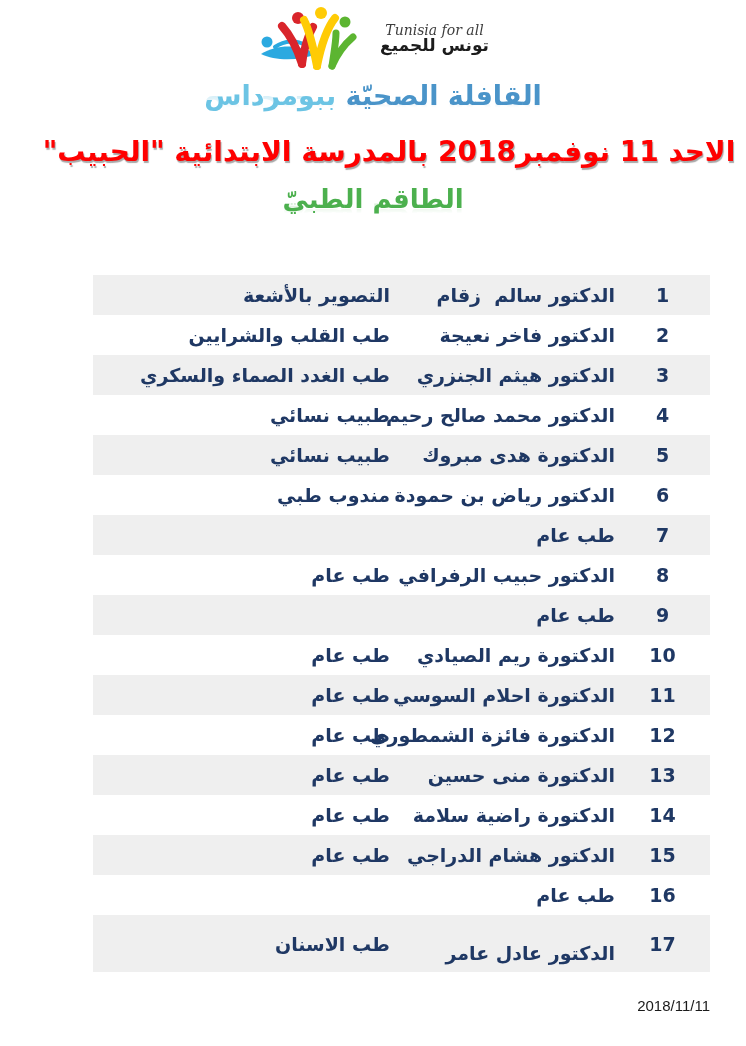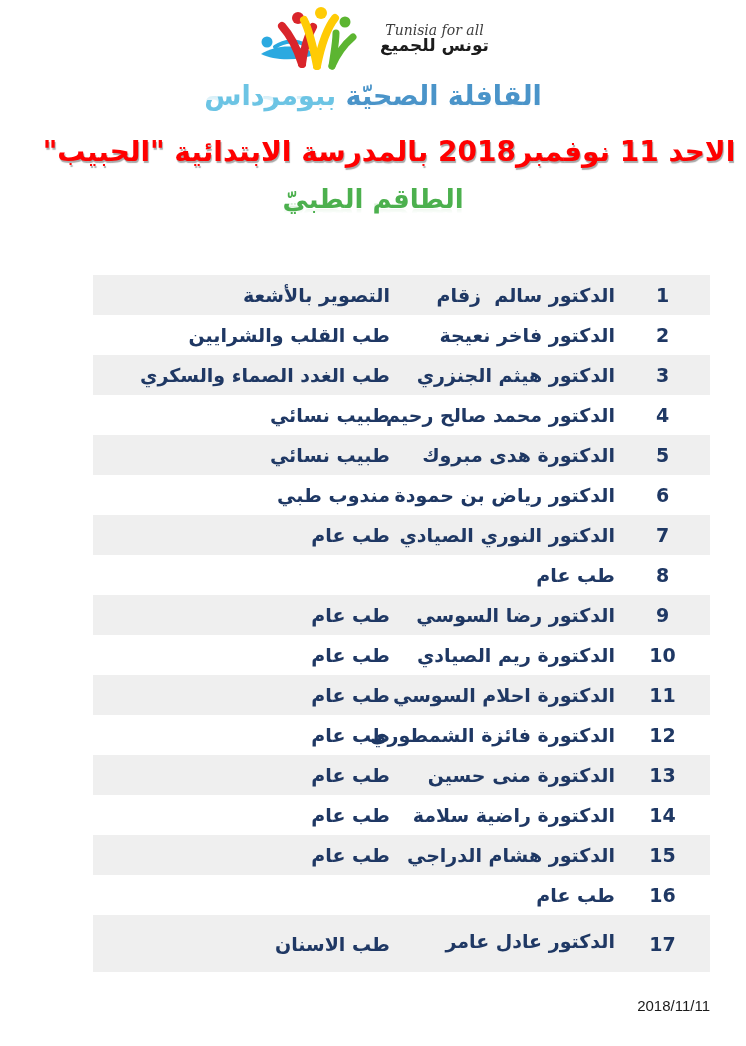--- a/index.html
+++ b/index.html
@@ -37,21 +37,21 @@
   .staff-table { position:absolute; top:275px; left:93px; width:617px; direction:rtl; }
   .row {
     display:flex; height:40px; align-items:center;
     font-weight:bold; font-size:19px;
   }
   .cell-num  { width:95px; text-align:center; flex:none; }
   .cell-name { width:225px; flex:none; text-align:right; white-space:pre; }
   .cell-spec { flex:1; text-align:right; }
   .row.tall { height:57px; }
   .row.tall .cell-num  { align-self:flex-start; padding-top:18px; }
-  .row.tall .cell-name { align-self:flex-end; padding-bottom:20px; }
+  .row.tall .cell-name { align-self:flex-end; padding-bottom:8px; }
 
   
   .footer-date {
     position:absolute; top:997px; right:36px;
     font-family:"Liberation Sans", sans-serif;
     font-size:15px; color:#1a1a1a; direction:ltr;margin-left:45px;
   }
 </style>
 </head>
 <body>
@@ -115,30 +115,29 @@
       <div class="cell-name">الدكتورة هدى مبروك</div>
       <div class="cell-spec">طبيب نسائي</div>
     </div>
       <div class="row" style="background: rgb(255, 255, 255);">
       <div class="cell-num">6</div>
       <div class="cell-name">الدكتور رياض بن حمودة</div>
       <div class="cell-spec">مندوب طبي</div>
     </div>
       <div class="row" style="background: rgb(239, 239, 239);">
       <div class="cell-num">7</div>
-      <div class="cell-name">الدكتور النوري الصيادي</div>
       <div class="cell-spec">طب عام</div>
     </div>
       <div class="row" style="background: rgb(255, 255, 255);">
       <div class="cell-num">8</div>
+      <div class="cell-name">الدكتور حبيب الرفرافي</div>
       <div class="cell-spec">طب عام</div>
     </div>
       <div class="row" style="background: rgb(239, 239, 239);">
       <div class="cell-num">9</div>
-      <div class="cell-name">الدكتور رضا السوسي</div>
       <div class="cell-spec">طب عام</div>
     </div>
       <div class="row" style="background: rgb(255, 255, 255);">
       <div class="cell-num">10</div>
       <div class="cell-name">الدكتورة ريم الصيادي</div>
       <div class="cell-spec">طب عام</div>
     </div>
       <div class="row" style="background: rgb(239, 239, 239);">
       <div class="cell-num">11</div>
       <div class="cell-name">الدكتورة احلام السوسي</div>

